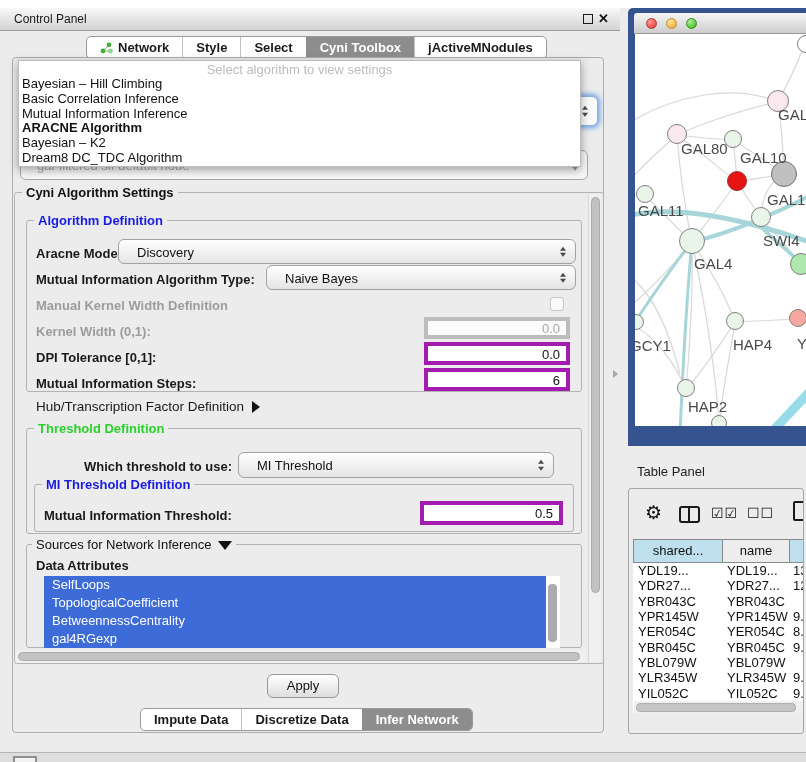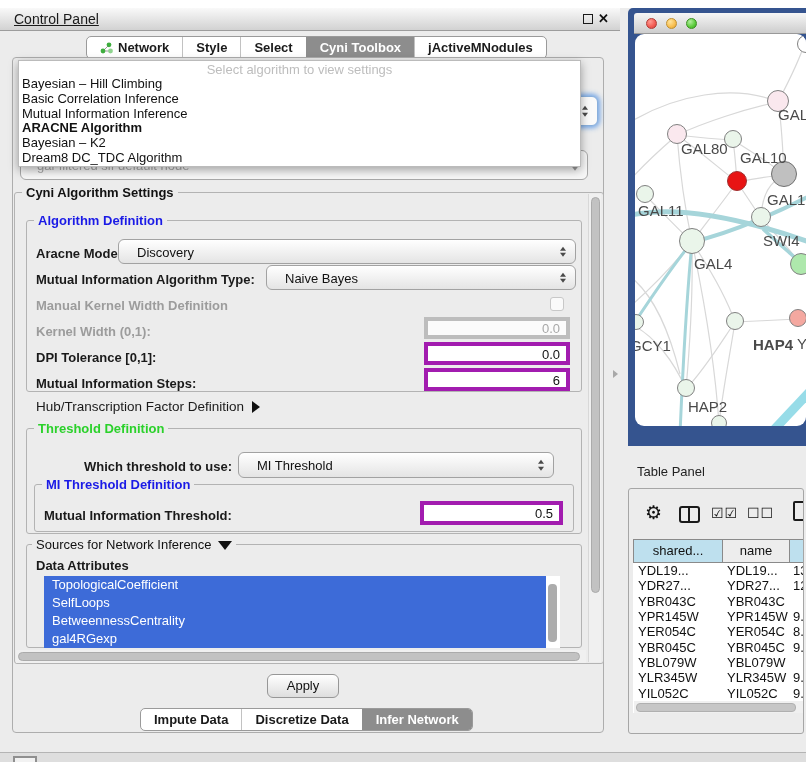--- a/index.html
+++ b/index.html
@@ -6,21 +6,21 @@
   html,body { width:806px; height:762px; overflow:hidden; }
   body { font-family:"Liberation Sans", sans-serif; background:#ECECEC; }
   #root { position:relative; width:806px; height:762px; background:#ECECEC; overflow:hidden; }
   .abs { position:absolute; }
 
   
   .top-strip { left:0; top:0; width:806px; height:8px; background:#FFFFFF; }
   .cp-bg { left:0; top:8px; width:620px; height:734px; background:#ECECEC; }
   .cp-titlebar { left:0; top:8px; width:620px; height:23px;
     background:linear-gradient(#F9F9F9,#D2D2D2); border-bottom:1px solid #9C9C9C; }
-  .cp-title { position:absolute; left:14px; top:0; line-height:22px; font-size:14px; color:#1A1A1A;text-decoration:underline; }
+  .cp-title { position:absolute; left:14px; top:0; line-height:22px; font-size:12px; color:#1A1A1A; }
   .float-btn { position:absolute; left:583px; top:6px; width:10px; height:10px; border:1.5px solid #1A1A1A; background:transparent; }
   .close-btn { position:absolute; left:598px; top:3px; font-size:13px; font-weight:700; color:#111; }
 
   
   .seg-bar { display:inline-flex; border:1px solid #9A9A9A; border-radius:5px; background:#FFF; overflow:hidden; height:23px; }
   .seg { display:flex; align-items:center; padding:0 13px; font-size:13px; font-weight:700; color:#1A1A1A; border-left:1px solid #C2C2C2; white-space:nowrap; }
   .seg:first-child { border-left:none; }
   .seg.selected { background:#8D8D8D; color:#FFF; border-left-color:#8D8D8D; }
   .cp-tabs { left:86px; top:36px; }
   .net-icon { width:13px; height:12px; margin-right:5px; }
@@ -80,21 +80,21 @@
 
   .splitter-mark { left:613px; top:370px; width:0; height:0; border-top:4px solid transparent; border-bottom:4px solid transparent; border-left:5px solid #A8A8A8; }
 
   
   .net-frame { left:628px; top:8px; width:178px; height:438px; background:#35548F; border-top-left-radius:5px; }
   .net-titlebar { left:634px; top:13px; width:172px; height:21px; background:linear-gradient(#F6F6F6,#CDCDCD); border-bottom:1px solid #999; border-top-left-radius:3px; }
   .light { position:absolute; top:5px; width:11px; height:11px; border-radius:50%; }
   .light.red { left:12px; background:radial-gradient(circle at 35% 30%, #FF9C94, #F25A52 60%, #C94441); border:1px solid #B03A34; }
   .light.yellow { left:32px; background:radial-gradient(circle at 35% 30%, #FFE49C, #F8BE4F 60%, #D89E35); border:1px solid #C08F2E; }
   .light.green { left:52px; background:radial-gradient(circle at 35% 30%, #B4EFA0, #5BCB3B 60%, #3FA524); border:1px solid #3B8F22; }
-  .net-canvas { left:635px; top:34px; width:171px; height:392px; background:#FFF; overflow:hidden;border-radius:9px; }
+  .net-canvas { left:635px; top:34px; width:171px; height:392px; background:#FFF; overflow:hidden; }
   .net-canvas svg { position:absolute; left:0; top:0; }
   .nnode { position:absolute; border-radius:50%; border:1px solid #808080; }
   .nlabel { position:absolute; font-size:15px; color:#4A4A4A; white-space:nowrap; }
 
   
   .tp-title { left:637px; top:464px; font-size:13px; color:#222; }
   .tp-frame { left:628px; top:488px; width:176px; height:246px; border:1px solid #A6A6A6; border-radius:3px; background:#ECECEC; overflow:hidden; }
   .tp-icon { position:absolute; color:#111; }
   .gear { left:16px; top:12px; font-size:19px; }
   .colicon { left:50px; top:17px; width:21px; height:17px; border:2px solid #1A1A1A; border-radius:3px; }
@@ -251,22 +251,22 @@
     <span class="val">0.5</span>
   </div>
 
   <div class="fs" style="left:26px; top:544px; width:556px; height:104px;"></div>
   <span class="fs-legend leg-dark" style="left:32px; top:537px;">
     <span>Sources for Network Inference</span><span class="tri-dn"></span>
   </span>
   <span class="lbl" style="left:36px; top:558px;">Data Attributes</span>
 
   <div class="abs attr-list">
+    <div class="attr-item" style="background-color: rgb(61, 107, 216);">SelfLoops</div>
     <div class="attr-item" style="background-color: rgb(61, 107, 216);">TopologicalCoefficient</div>
-    <div class="attr-item" style="background-color: rgb(61, 107, 216);">SelfLoops</div>
     <div class="attr-item" style="background-color: rgb(61, 107, 216);">BetweennessCentrality</div>
     <div class="attr-item" style="background-color: rgb(61, 107, 216);">gal4RGexp</div>
   </div>
   <div class="abs list-scroll">
       <span class="list-thumb"></span>
     </div>
 
   <div class="abs vscroll">
       <span class="vthumb"></span>
     </div>
@@ -355,21 +355,21 @@
     <div class="nnode" style="left: 76px; top: 381px; width: 16px; height: 16px; background-color: rgb(234, 245, 234);"></div>
 
     <div class="nlabel" style="left:143px; top:72px;">GAL</div>
     <div class="nlabel" style="left:46px;  top:106px;">GAL80</div>
     <div class="nlabel" style="left:105px; top:115px;">GAL10</div>
     <div class="nlabel" style="left:106px; top:157px;margin-left:26px;">GAL1</div>
     <div class="nlabel" style="left:3px;   top:168px;">GAL11</div>
     <div class="nlabel" style="left:128px; top:198px;">SWI4</div>
     <div class="nlabel" style="left:59px;  top:221px;">GAL4</div>
     <div class="nlabel" style="left:-5px;  top:303px;">GCY1</div>
-    <div class="nlabel" style="left:118px; top:302px;font-weight:bold;">HAP4</div>
+    <div class="nlabel" style="left:98px; top:302px;">HAP4</div>
     <div class="nlabel" style="left:162px; top:301px;">Y</div>
     <div class="nlabel" style="left:53px;  top:364px;">HAP2</div>
   </div>
 
   <span class="abs tp-title">Table Panel</span>
 
   <div class="abs tp-frame">
     <span class="tp-icon gear">⚙</span>
     <span class="tp-icon colicon"></span>
     <span class="tp-icon checks">☑☑</span>

